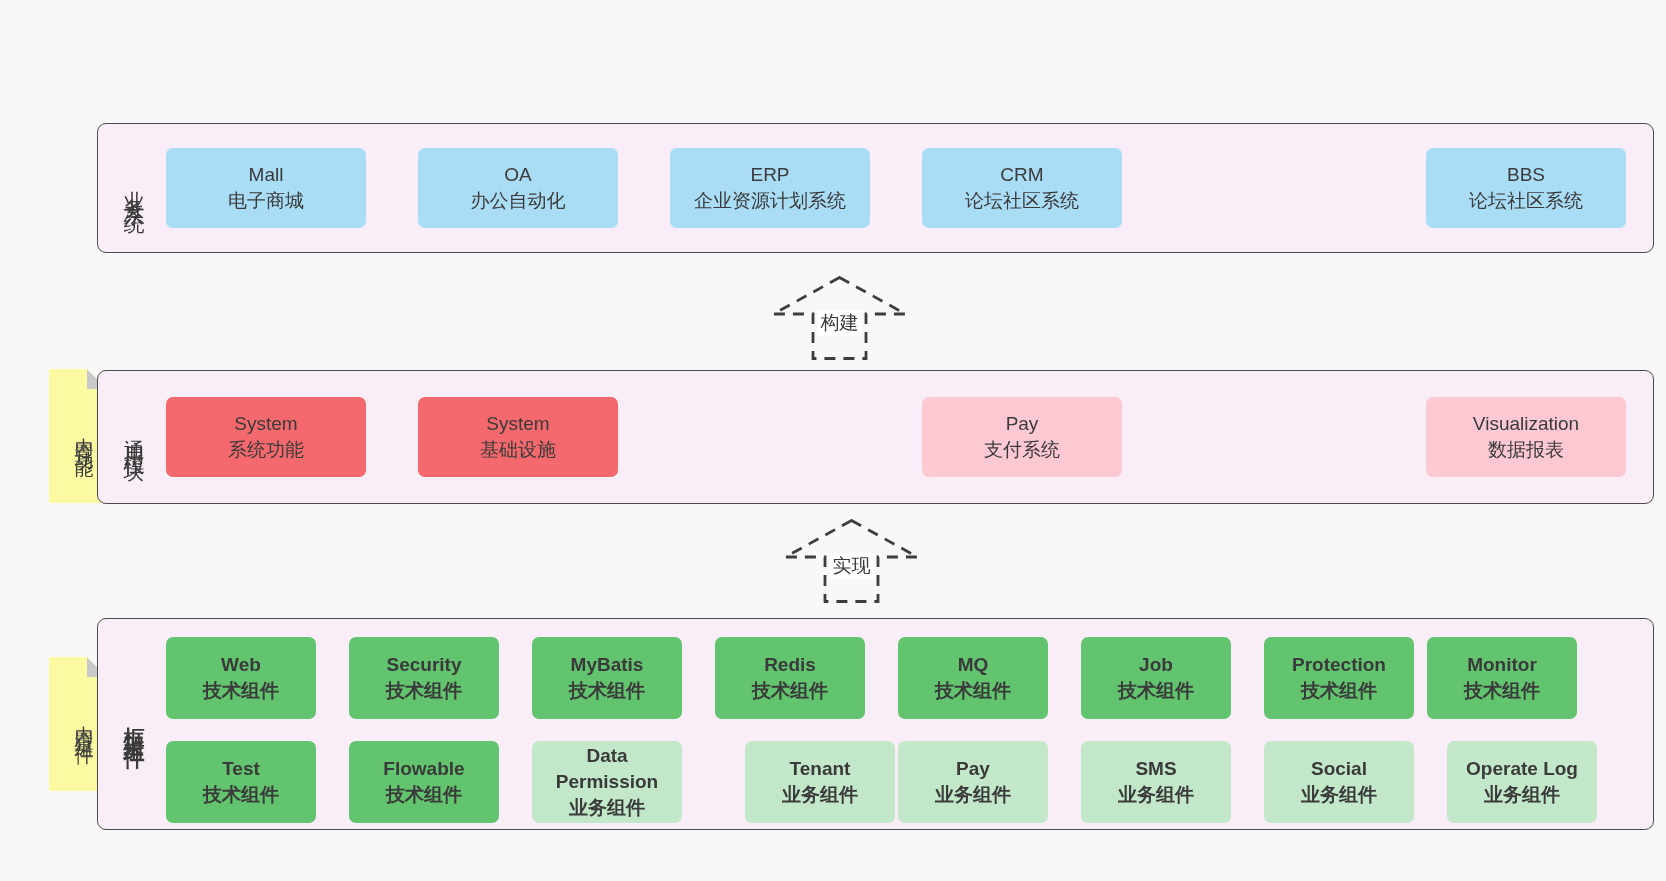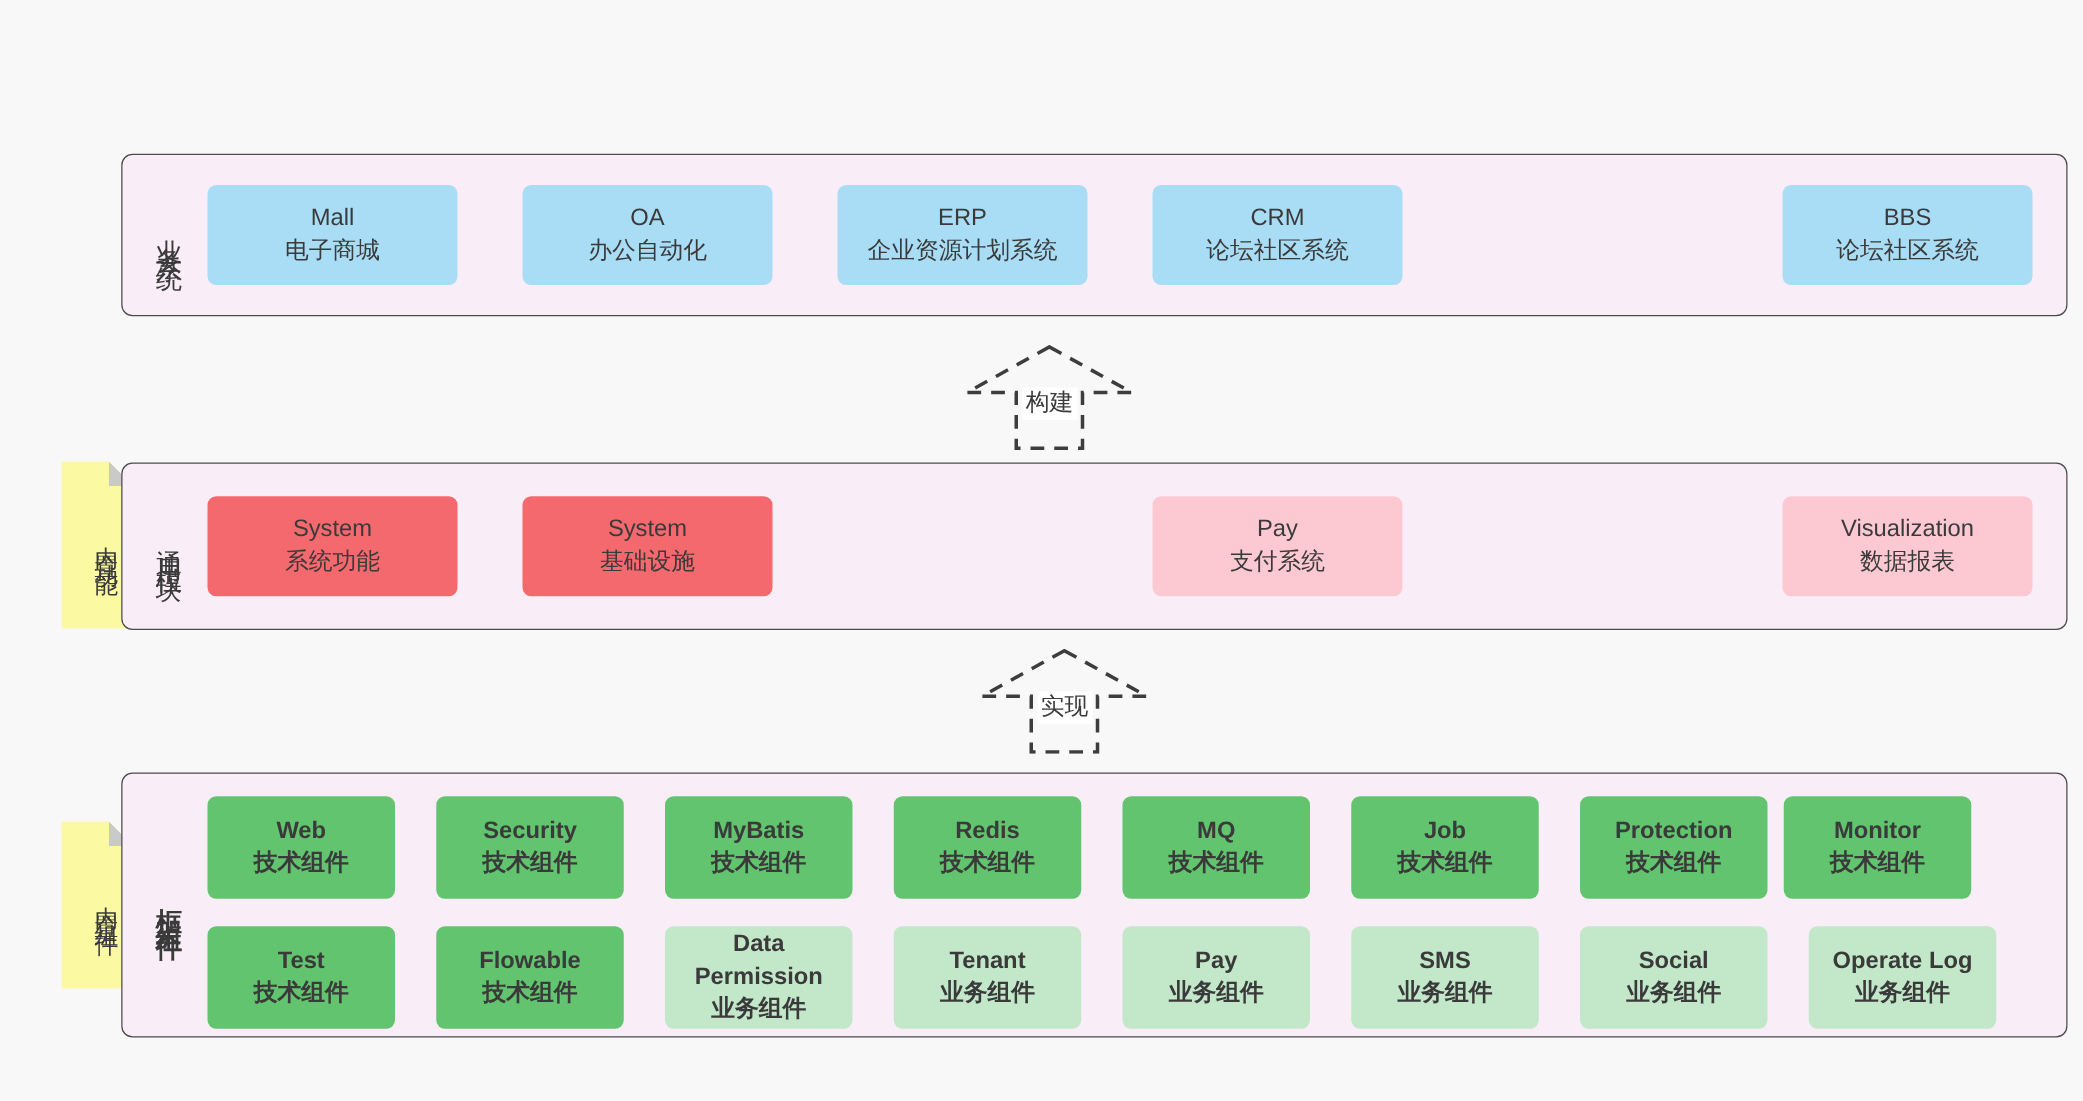--- a/index.html
+++ b/index.html
@@ -223,21 +223,21 @@
       <div>技术组件</div>
     </div>
     <div class="box green row8 r2" style="left:251px">
       <div>Flowable</div>
       <div>技术组件</div>
     </div>
     <div class="box green-light row8 r2" style="left:434px">
       <div>Data Permission</div>
       <div>业务组件</div>
     </div>
-    <div class="box green-light row8 r2" style="left:617px">
+    <div class="box green-light row8 r2" style="left:647px">
       <div>Tenant</div>
       <div>业务组件</div>
     </div>
     <div class="box green-light row8 r2" style="left:800px">
       <div>Pay</div>
       <div>业务组件</div>
     </div>
     <div class="box green-light row8 r2" style="left:983px">
       <div>SMS</div>
       <div>业务组件</div>

